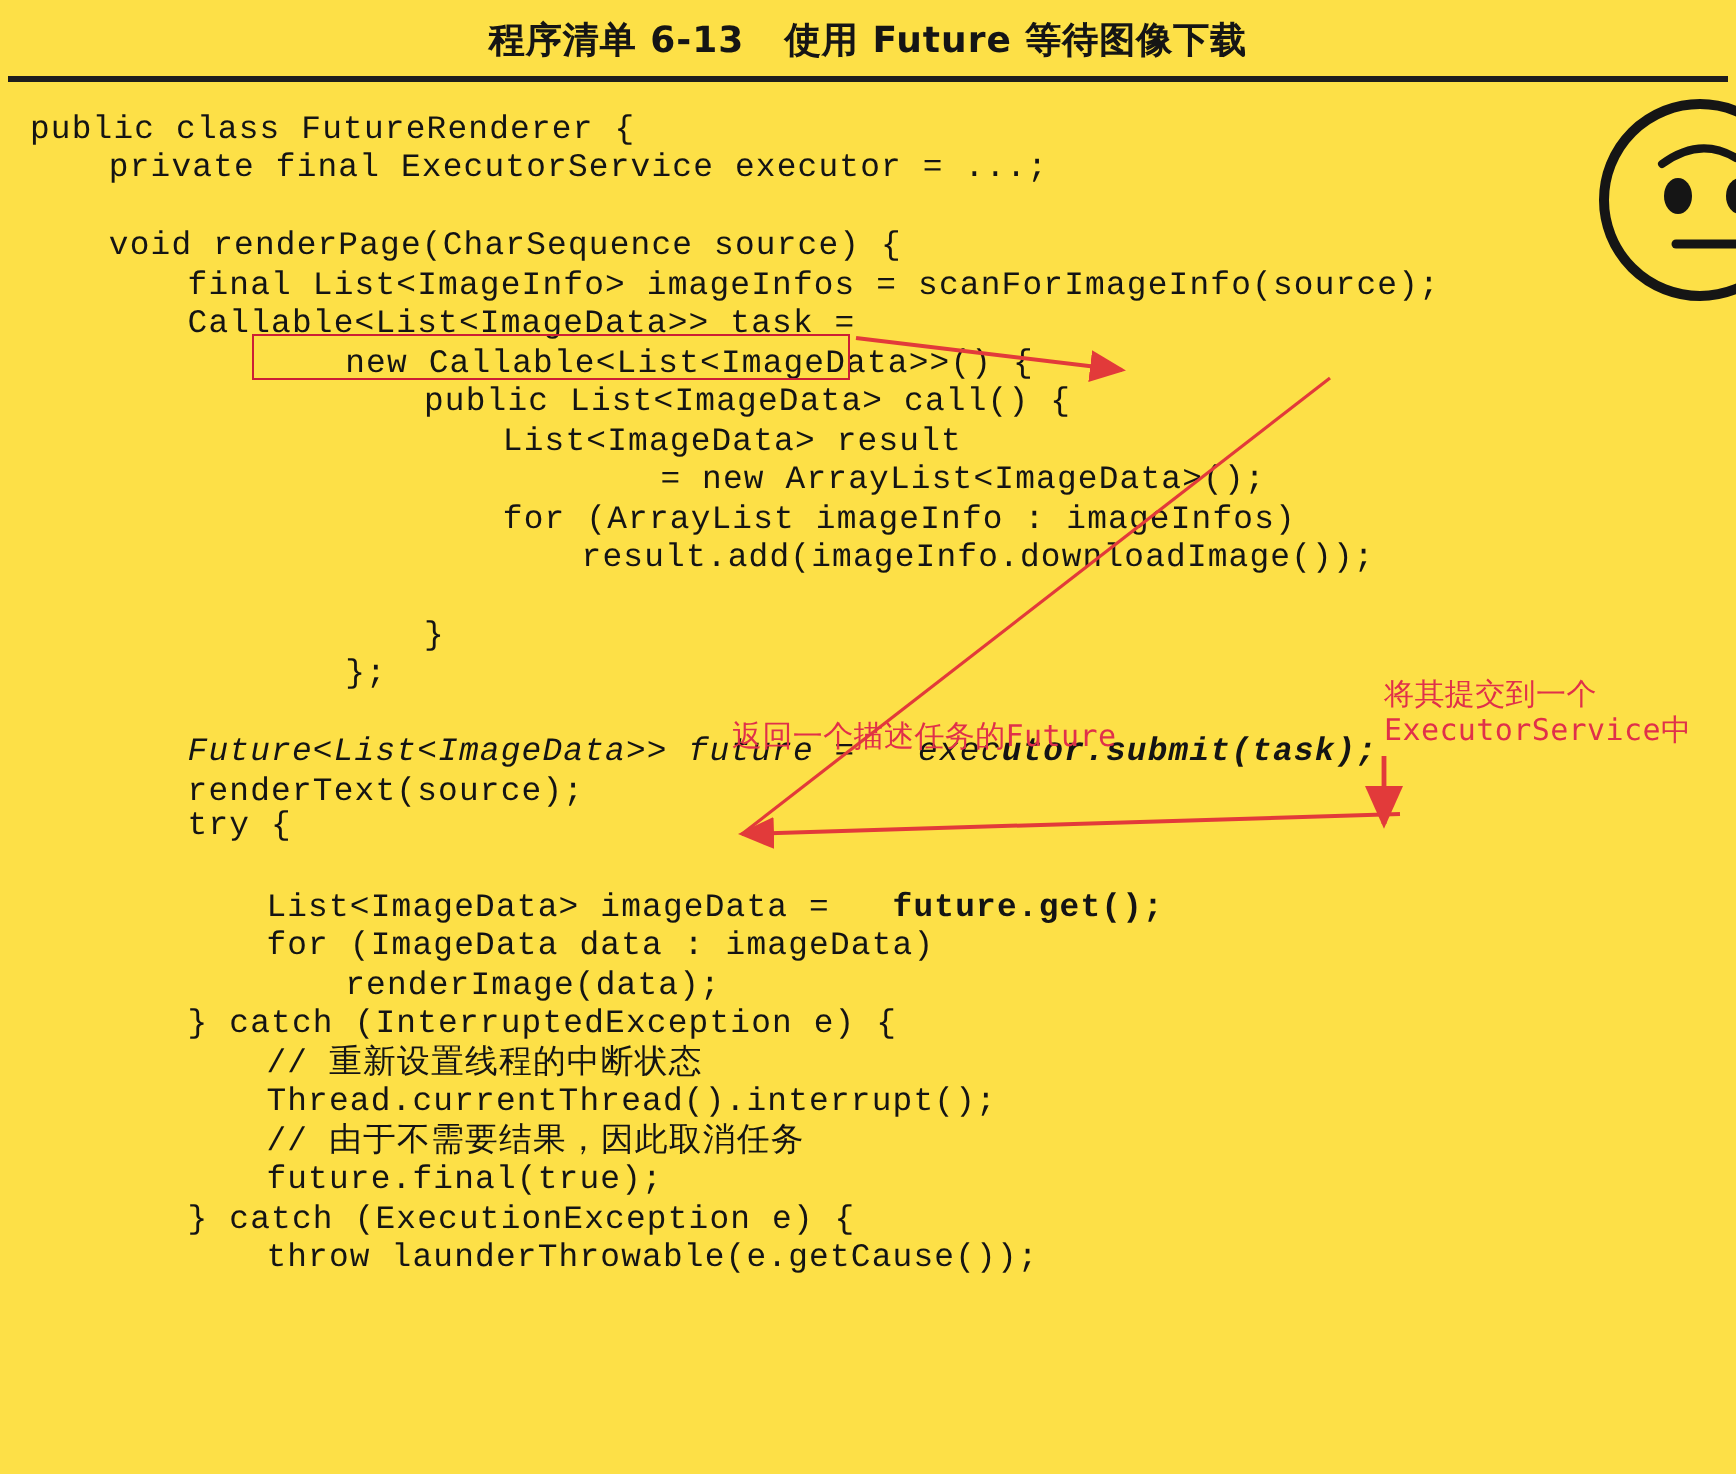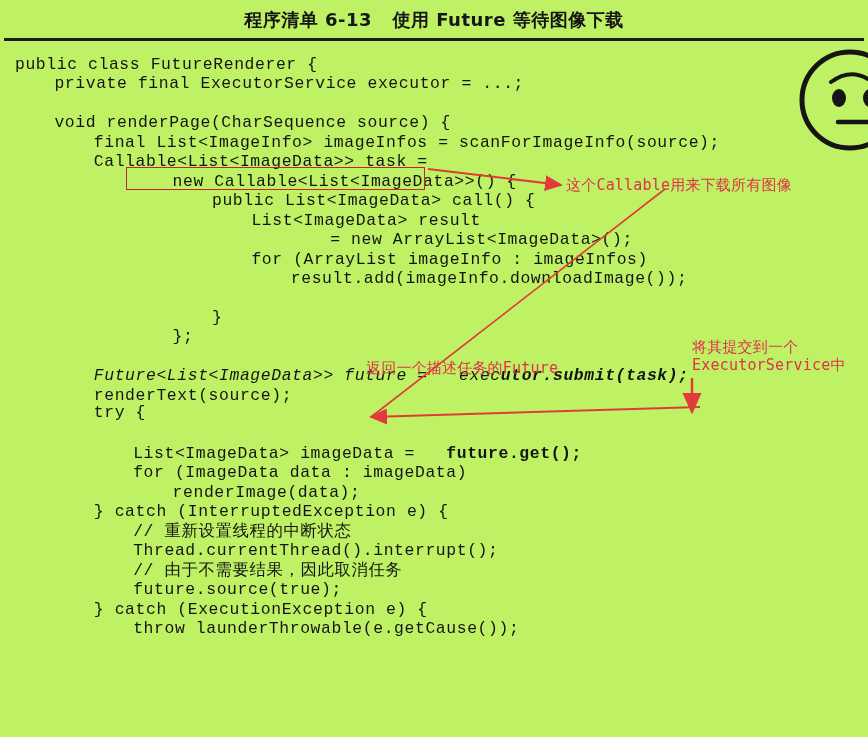--- a/index.html
+++ b/index.html
@@ -4,21 +4,21 @@
 <style>
   html, body {
     margin: 0;
     padding: 0;
     background: #ffffff;
   }
   #page {
     position: relative;
     width: 868px;
     height: 737px;
-    background: #bef264;
+    background: #fde047;
     overflow: hidden;
     font-family: "Liberation Mono", "DejaVu Sans Mono", monospace;
   }
 
   
   #header-area {
     position: absolute;
     left: 0; top: 0;
     width: 868px;
     height: 40px;
@@ -138,21 +138,21 @@
       <div class="code-line" style="top: 335.65px; left: 93.8px;">renderText(source);</div>
       <div class="code-line" style="top: 355.1px; left: 15px;"></div>
       <div class="code-line" style="top: 353px; left: 93.8px;">try {</div>
       <div class="code-line" style="top: 394px; left: 133.2px;">List&lt;ImageData&gt; imageData =   <span class="b">future.get();</span></div>
       <div class="code-line" style="top: 413.45px; left: 133.2px;">for (ImageData data : imageData)</div>
       <div class="code-line" style="top: 432.9px; left: 172.6px;">renderImage(data);</div>
       <div class="code-line" style="top: 452.35px; left: 93.8px;">} catch (InterruptedException e) {</div>
       <div class="code-line" style="top: 471.8px; left: 133.2px;">// 重新设置线程的中断状态</div>
       <div class="code-line" style="top: 491.25px; left: 133.2px;">Thread.currentThread().interrupt();</div>
       <div class="code-line" style="top: 510.7px; left: 133.2px; text-align: center;">// 由于不需要结果，因此取消任务</div>
-      <div class="code-line" style="top: 530.15px; left: 133.2px;">future.source(true);</div>
+      <div class="code-line" style="top: 530.15px; left: 133.2px;">future.final(true);</div>
       <div class="code-line" style="top: 549.6px; left: 93.8px; text-align: center;">} catch (ExecutionException e) {</div>
       <div class="code-line" style="top: 569.05px; left: 133.2px; text-align: center;">throw launderThrowable(e.getCause());</div>
     </div>
 
   <div id="callable-highlight-box"></div>
 
   <svg id="arrow-overlay" viewBox="0 0 868 737" width="868" height="737">
     <defs>
       <marker id="arrowhead" markerWidth="9" markerHeight="8" refX="8" refY="4" orient="auto" markerUnits="strokeWidth">
         <path d="M0,0 L9,4 L0,8 Z" fill="#e23a3a"></path>
@@ -160,21 +160,20 @@
     </defs>
 
     <line x1="428" y1="169" x2="561" y2="185" stroke="#e23a3a" stroke-width="2" marker-end="url(#arrowhead)"></line>
 
     <line x1="665" y1="189" x2="371" y2="417" stroke="#e23a3a" stroke-width="1.6"></line>
     <line x1="700" y1="407" x2="371" y2="417" stroke="#e23a3a" stroke-width="2" marker-end="url(#arrowhead)"></line>
 
     <line x1="692" y1="378" x2="692" y2="412" stroke="#e23a3a" stroke-width="2.4" marker-end="url(#arrowhead)"></line>
   </svg>
 
-  <div class="annotation" id="annotation-callable">这个Callable用来下载所有图像</div>
 
   <div class="annotation" id="annotation-submit">将其提交到一个
 ExecutorService中</div>
 
   <div class="annotation" id="annotation-future">返回一个描述任务的Future</div>
 
   <svg id="doodle-face" viewBox="0 0 110 108" width="110" height="108">
     <circle cx="55" cy="54" r="48" fill="none" stroke="#151515" stroke-width="5"></circle>
     <path d="M36 36 Q55 22 73 33" fill="none" stroke="#151515" stroke-width="4" stroke-linecap="round"></path>
     <ellipse cx="44" cy="52" rx="7" ry="9" fill="#151515"></ellipse>

